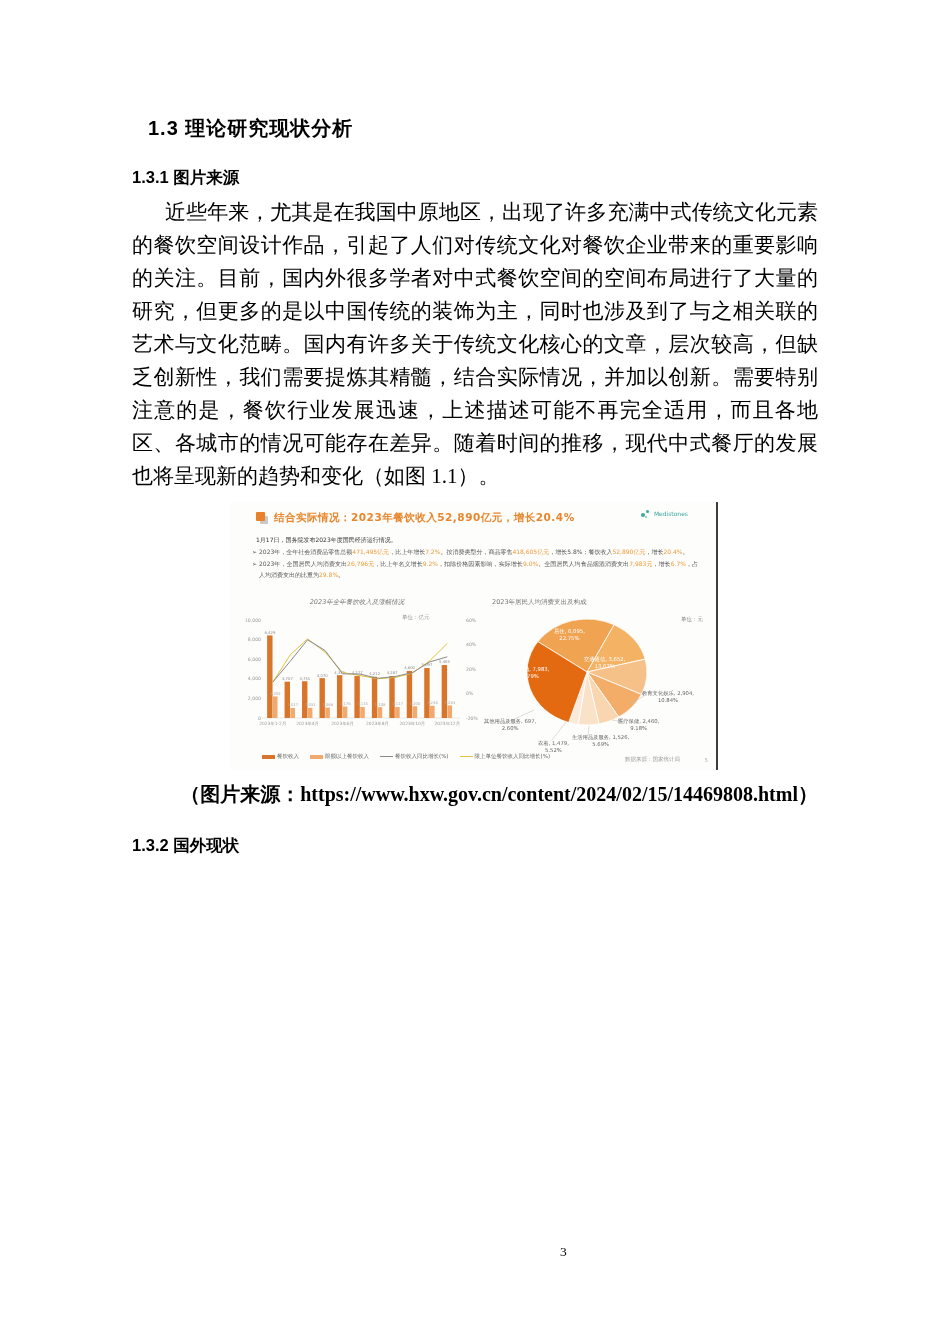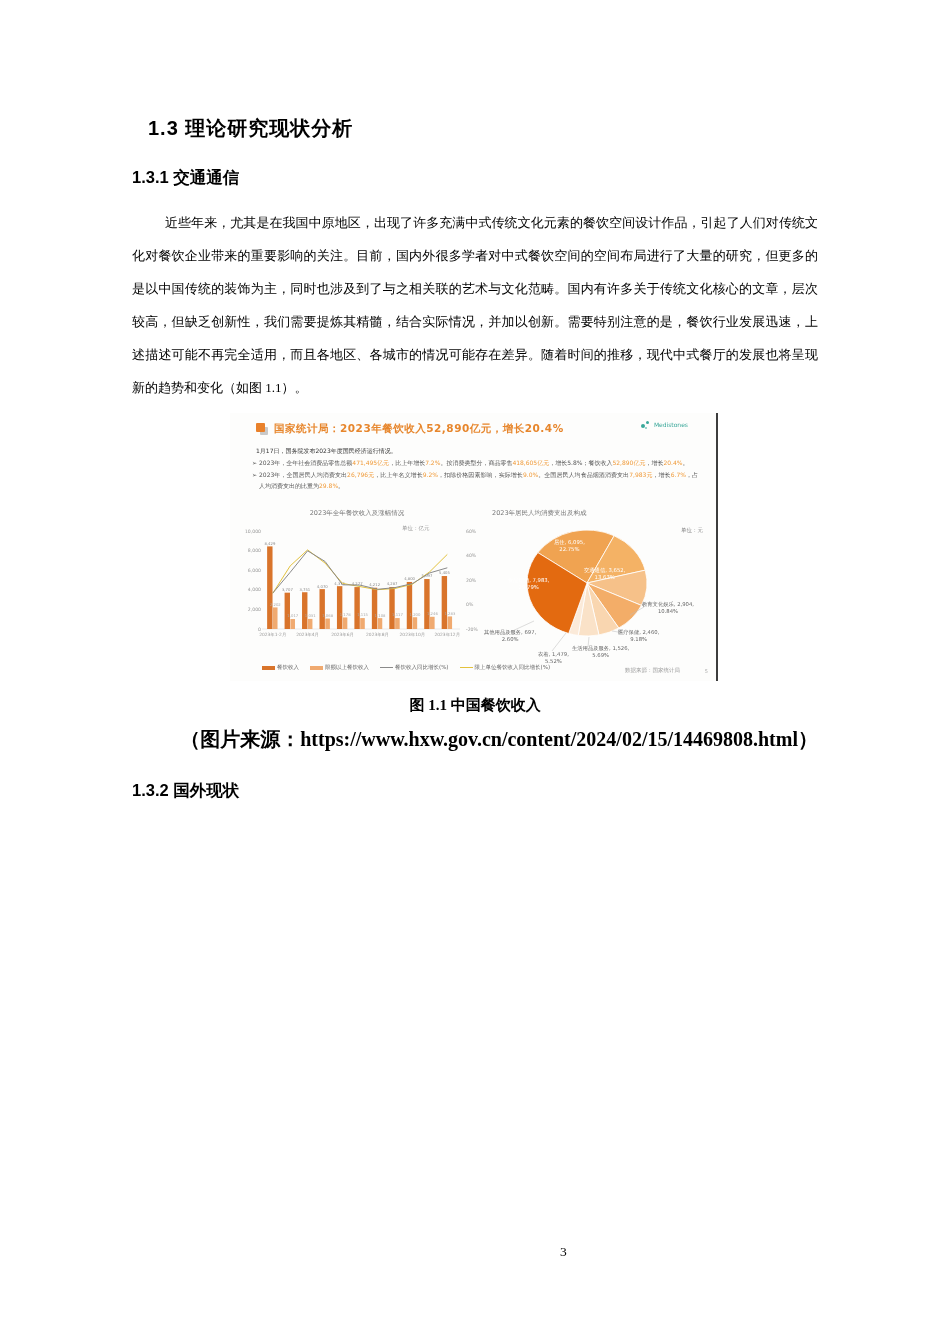--- a/index.html
+++ b/index.html
@@ -5,21 +5,21 @@
   html,body{margin:0;padding:0;background:#9a9a9a;}
   .page{width:950px;height:1344px;background:#ffffff;position:relative;margin:0 auto;
         font-family:"Liberation Serif","DejaVu Serif",serif;color:#000;overflow:hidden;}
   .content{position:absolute;left:132px;width:686px;top:0;}
 
   h1.sec{font-family:"Liberation Sans","DejaVu Sans",sans-serif;font-size:20px;font-weight:bold;
          margin:16px;padding-top:99px;letter-spacing:1px;}
   h2.sub{font-family:"Liberation Sans","DejaVu Sans",sans-serif;font-size:16.5px;font-weight:bold;margin:0;}
   #h2-domestic{margin-top:25px;}
   #h2-foreign{margin-top:27px;}
-  p.body{font-size:13px;line-height:33px;text-align:justify;text-indent:33px;margin:17px 0 0 0;}
+  p.body{font-size:21px;line-height:33px;text-align:justify;text-indent:33px;margin:7px 0 0 0;}
 
   
   .figure{margin:9px 0 0 98px;width:488px;}
   .embed{position:relative;width:488px;height:268px;background:#fdfdfc;
          font-family:"DejaVu Sans","Liberation Sans",sans-serif;overflow:hidden;}
   .embed-border{position:absolute;right:0;top:0;width:2px;height:100%;background:#3d3d3d;}
   .embed-head{position:absolute;left:26px;top:9px;display:flex;align-items:center;gap:6px;}
   .flag{position:relative;width:12px;height:12px;}
   .flag .f1{position:absolute;left:0;top:0;width:9px;height:9px;background:#e9812b;border-radius:1px;}
   .flag .f2{position:absolute;left:4px;top:4px;width:8px;height:8px;background:#c9c9c9;border-radius:1px;}
@@ -31,21 +31,21 @@
   .logo-dots i:nth-child(1){width:4px;height:4px;left:0;top:5px;}
   .logo-dots i:nth-child(2){width:3px;height:3px;left:5px;top:2px;}
   .logo-dots i:nth-child(3){width:2px;height:2px;left:4px;top:8px;background:#7cc8bd;}
   .embed-intro{position:absolute;left:26px;top:34px;font-size:6px;color:#333;}
   .embed-bullets{position:absolute;left:22px;top:44px;width:446px;font-size:6px;color:#555;line-height:1.95;}
   .bullet{display:flex;}
   .bullet .marker{margin-right:2px;color:#555;flex:none;}
   .bullet .txt{text-align:justify;}
   .hl{color:#f09a38;}
   .ct{position:absolute;top:96px;font-size:6.5px;color:#777;}
-  #ct-left{left:2px;width:250px;text-align:center;}
+  #ct-left{left:2px;width:250px;text-align:center;font-style:italic;}
   #ct-right{left:262px;width:210px;text-align:left;}
   #combo-svg{position:absolute;left:4px;top:104px;}
   .combo-unit{position:absolute;left:172px;top:112px;font-size:5.5px;color:#999;}
   .combo-legend{position:absolute;left:32px;top:251px;display:flex;gap:11px;align-items:center;
                 font-size:5.5px;color:#666;white-space:nowrap;}
   .leg-item{display:flex;align-items:center;gap:2px;}
   .leg-bar{width:13px;height:4px;display:inline-block;}
   .leg-line{width:13px;height:1.5px;display:inline-block;}
   .pie-wrap{position:absolute;left:262px;top:102px;width:215px;height:156px;}
   .pie-unit{position:absolute;right:4px;top:12px;font-size:5.5px;color:#888;}
@@ -59,31 +59,31 @@
   .page-num{position:absolute;left:560px;top:1244px;font-size:13.5px;}
 </style>
 </head>
 <body>
 
 <div class="page">
   <div class="content">
 
     <h1 class="sec">1.3  理论研究现状分析</h1>
 
-    <h2 class="sub" id="h2-domestic">1.3.1 交通通信</h2>
+    <h2 class="sub" id="h2-domestic">1.3.1 图片来源</h2>
     <p class="body">近些年来，尤其是在我国中原地区，出现了许多充满中式传统文化元素的餐饮空间设计作品，引起了人们对传统文化对餐饮企业带来的重要影响的关注。目前，国内外很多学者对中式餐饮空间的空间布局进行了大量的研究，但更多的是以中国传统的装饰为主，同时也涉及到了与之相关联的艺术与文化范畴。国内有许多关于传统文化核心的文章，层次较高，但缺乏创新性，我们需要提炼其精髓，结合实际情况，并加以创新。需要特别注意的是，餐饮行业发展迅速，上述描述可能不再完全适用，而且各地区、各城市的情况可能存在差异。随着时间的推移，现代中式餐厅的发展也将呈现新的趋势和变化（如图 1.1）。</p>
 
     <div class="figure">
       <div class="embed">
         <div class="embed-head">
           <span class="flag">
               <i class="f2"></i>
               <i class="f1"></i>
             </span>
-          <span class="embed-title">国家统计局：2023年餐饮收入52,890亿元，增长20.4%</span>
+          <span class="embed-title">结合实际情况：2023年餐饮收入52,890亿元，增长20.4%</span>
         </div>
         <div class="embed-logo">
           <span class="logo-dots">
               <i></i>
               <i></i>
               <i></i>
             </span>
           <span>Medistones</span>
         </div>
         <div class="embed-intro">1月17日，国务院发布2023年度国民经济运行情况。</div>
@@ -229,20 +229,19 @@
               <div>食品烟酒, 7,983,</div>
               <div>29.79%</div>
             </div></div>
 
         <div class="embed-src">数据来源：国家统计局</div>
         <div class="embed-pn">5</div>
         <div class="embed-border"></div>
       </div>
     </div>
 
-    <div class="fig-caption">图 1.1 中国餐饮收入</div>
     <div class="fig-source">（图片来源：https://www.hxw.gov.cn/content/2024/02/15/14469808.html）</div>
 
     <h2 class="sub" id="h2-foreign">1.3.2 国外现状</h2>
   </div>
 
   <div class="page-num">3</div>
 </div>
 
 </body></html>

